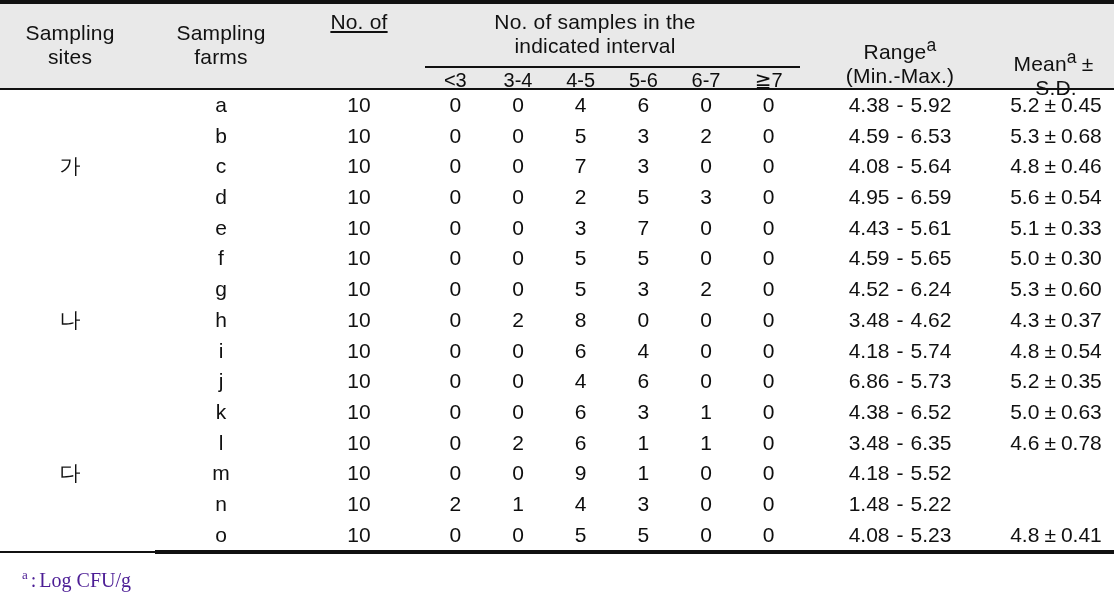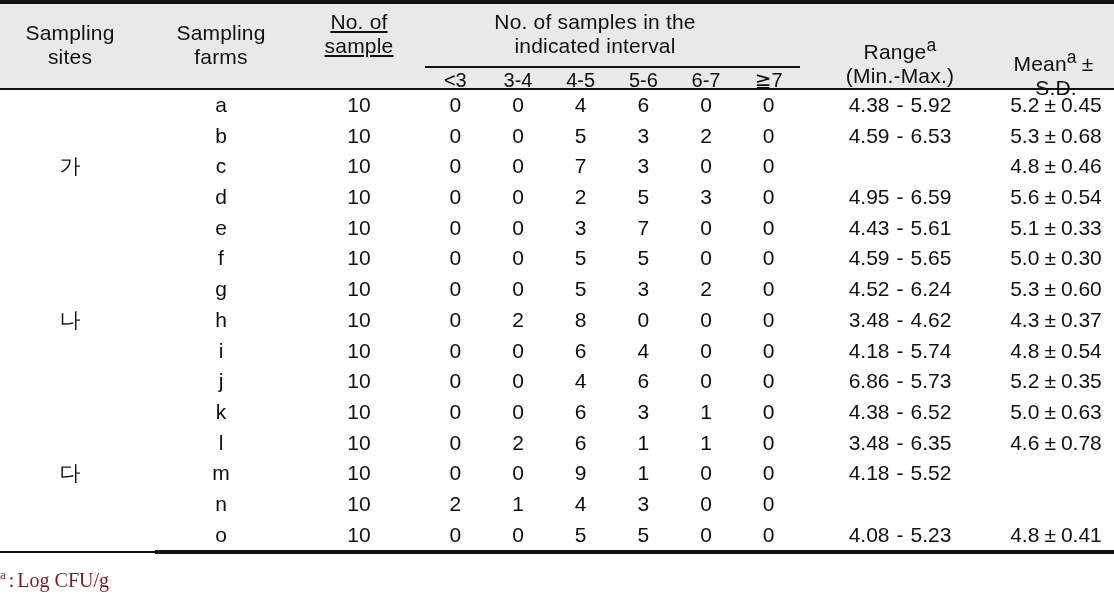--- a/index.html
+++ b/index.html
@@ -152,25 +152,25 @@
     left: 155px;
     top: 0;
     width: 959px;
     height: 4px;
     background: #111111;
   }
 
   
   .footnote {
     margin-top: 9px;
-    padding-left: 0;
+    padding-left: 22px;
     font-family: "Liberation Serif", serif;
     font-size: 20px;
     line-height: 24px;
-    color: #7f1d1d;
+    color: #4c1d95;
   }
   .footnote sup {
     font-size: 13px;
     vertical-align: super;
   }
   .footnote .sep { padding: 0 3px; }
 </style>
 </head>
 <body>
 
@@ -183,21 +183,20 @@
       <span class="sub">sites</span>
     </div>
 
     <div class="hcell c-farms h-farms">
       <span class="sub">Sampling</span>
       <span class="sub">farms</span>
     </div>
 
     <div class="hcell c-units h-units">
       <span class="sub">No. of</span>
-      <span class="sub">sample</span>
     </div>
 
     <div class="hcell c-group h-group">
       <div class="group-title">
         <span class="l1">No. of   samples in  the</span>
         <span class="l2">indicated  interval</span>
       </div>
     </div>
 
     <div class="group-rule"></div>
@@ -258,20 +257,21 @@
         <div class="dcell d-farms">c</div>
         <div class="dcell d-units">10</div>
         <div class="bins">
           <div class="bin">0</div>
           <div class="bin">0</div>
           <div class="bin">7</div>
           <div class="bin">3</div>
           <div class="bin">0</div>
           <div class="bin">0</div>
         </div>
+        <div class="dcell d-range"><span>4.08</span><span class="range-dash">-</span><span>5.64</span></div>
         <div class="dcell d-mean"><span>4.8</span><span class="pm">±</span><span>0.46</span></div>
       </div>
       <div class="drow">
         <div class="dcell d-sites"></div>
         <div class="dcell d-farms">d</div>
         <div class="dcell d-units">10</div>
         <div class="bins">
           <div class="bin">0</div>
           <div class="bin">0</div>
           <div class="bin">2</div>
@@ -421,20 +421,21 @@
         <div class="dcell d-farms">n</div>
         <div class="dcell d-units">10</div>
         <div class="bins">
           <div class="bin">2</div>
           <div class="bin">1</div>
           <div class="bin">4</div>
           <div class="bin">3</div>
           <div class="bin">0</div>
           <div class="bin">0</div>
         </div>
+        <div class="dcell d-range"><span>1.48</span><span class="range-dash">-</span><span>5.22</span></div>
       </div>
       <div class="drow">
         <div class="dcell d-sites"></div>
         <div class="dcell d-farms">o</div>
         <div class="dcell d-units">10</div>
         <div class="bins">
           <div class="bin">0</div>
           <div class="bin">0</div>
           <div class="bin">5</div>
           <div class="bin">5</div>

